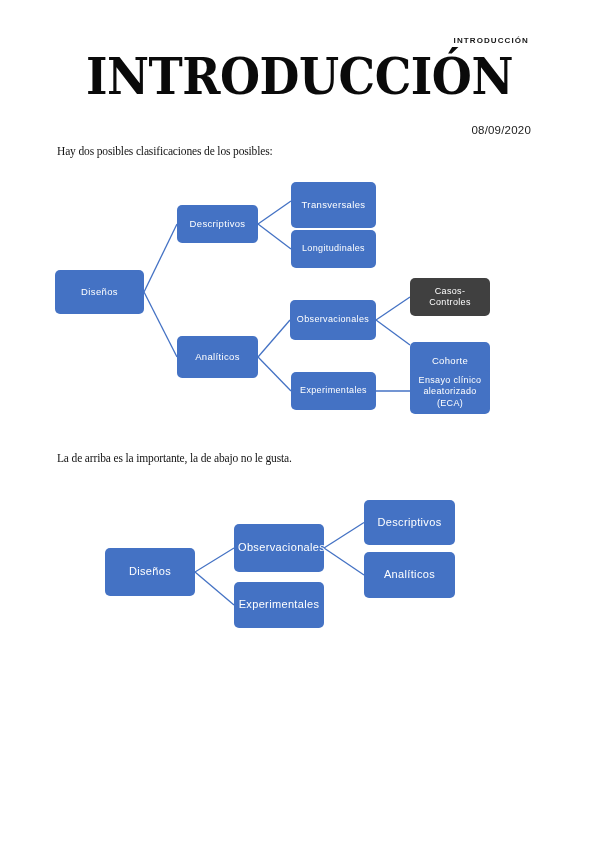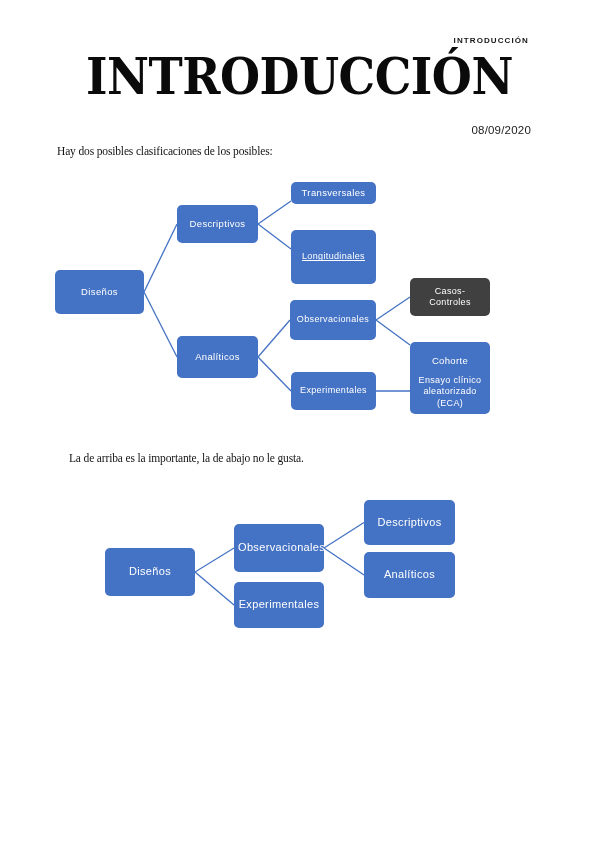--- a/index.html
+++ b/index.html
@@ -64,21 +64,21 @@
   .para {
     position: absolute;
     left: 57px;
     font-family: "Liberation Serif", serif;
     font-size: 11.5px;
     letter-spacing: -0.15px;
     color: #141414;
     white-space: nowrap;
   }
   .para-intro { top: 145px; }
-  .para-note  { top: 452px; margin-left: 12px; }
+  .para-note  { top: 452px; }
 
   
   .diagram {
     position: absolute;
     left: 0;
     width: 599px;
   }
   #diagram-1 { top: 170px; height: 260px; }
   #diagram-2 { top: 490px; height: 135px; }
 
@@ -136,24 +136,24 @@
         <line x1="376" y1="150" x2="410" y2="127" stroke="#4472C4" stroke-width="1.3"></line>
         <line x1="376" y1="150" x2="410" y2="175" stroke="#4472C4" stroke-width="1.3"></line>
         <line x1="376" y1="221" x2="410" y2="221" stroke="#4472C4" stroke-width="1.3"></line>
       </svg>
   <div class="node n-md" style="left: 55px; top: 100px; width: 89px; height: 44px; background: rgb(68, 114, 196); color: rgb(255, 255, 255);">
         <span>Diseños</span>
       </div>
       <div class="node n-md" style="left: 177px; top: 35px; width: 81px; height: 38px; background: rgb(68, 114, 196); color: rgb(255, 255, 255);">
         <span>Descriptivos</span>
       </div>
-      <div class="node n-md" style="left: 291px; top: 12px; width: 85px; height: 22px; background: rgb(68, 114, 196); color: rgb(255, 255, 255); justify-content: center;">
+      <div class="node n-md" style="left: 291px; top: 12px; width: 85px; height: 46px; background: rgb(68, 114, 196); color: rgb(255, 255, 255); justify-content: center;">
         <span>Transversales</span>
       </div>
-      <div class="node n-sm" style="left: 291px; top: 60px; width: 85px; height: 54px; background: rgb(68, 114, 196); color: rgb(255, 255, 255); text-decoration: underline;">
+      <div class="node n-sm" style="left: 291px; top: 60px; width: 85px; height: 38px; background: rgb(68, 114, 196); color: rgb(255, 255, 255);">
         <span>Longitudinales</span>
       </div>
       <div class="node n-md" style="left: 177px; top: 166px; width: 81px; height: 42px; background: rgb(68, 114, 196); color: rgb(255, 255, 255);">
         <span>Analíticos</span>
       </div>
       <div class="node n-sm" style="left: 290px; top: 130px; width: 86px; height: 40px; background: rgb(68, 114, 196); color: rgb(255, 255, 255);">
         <span>Observacionales</span>
       </div>
       <div class="node n-sm" style="left: 410px; top: 108px; width: 80px; height: 38px; background: #404040; color: rgb(255, 255, 255);">
         <span>Casos-Controles</span>

